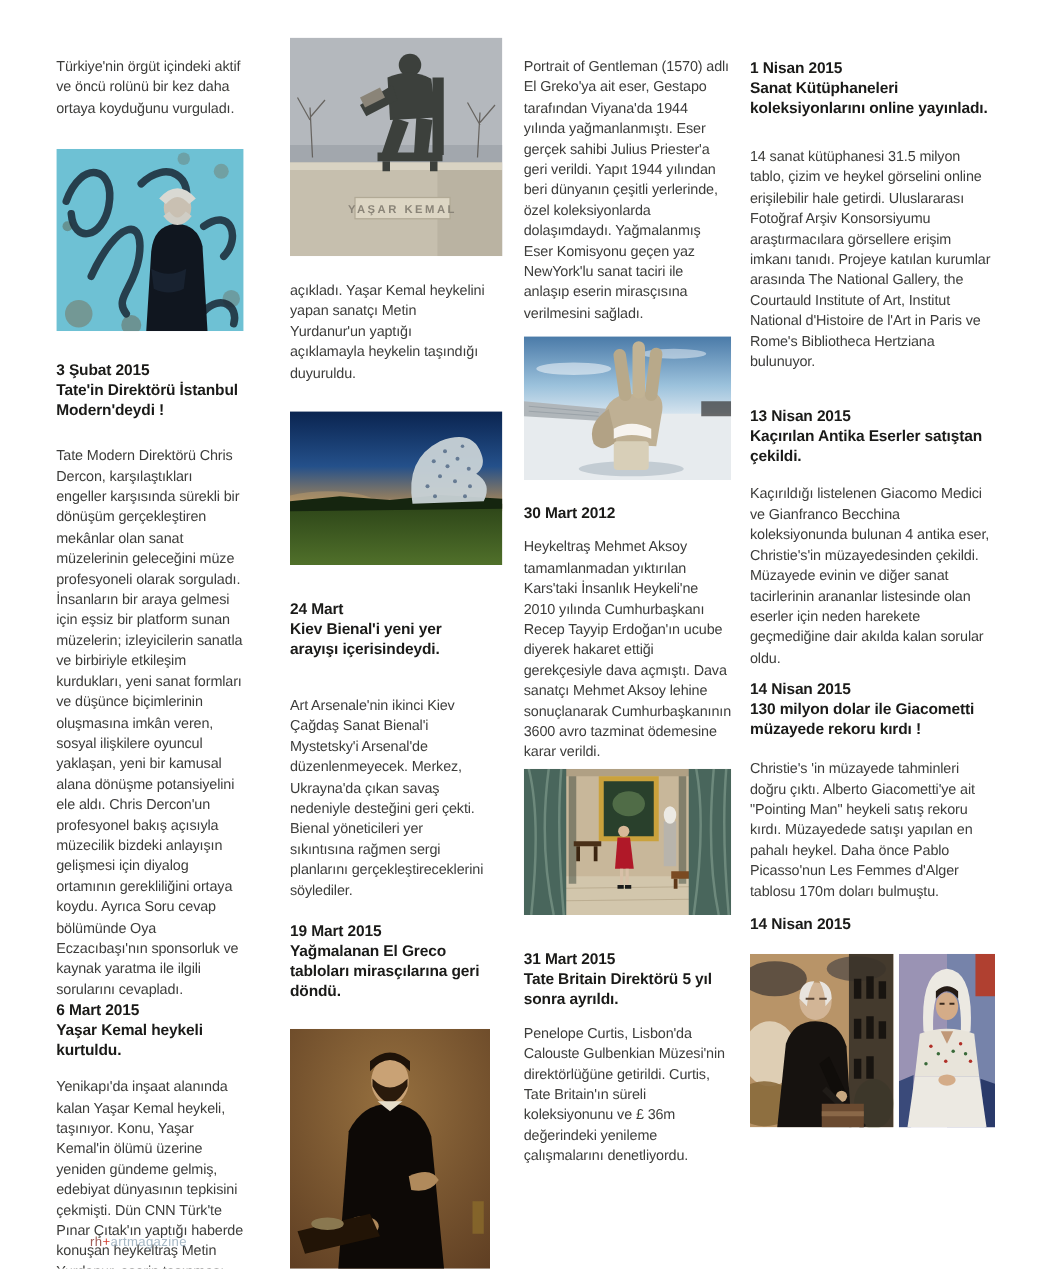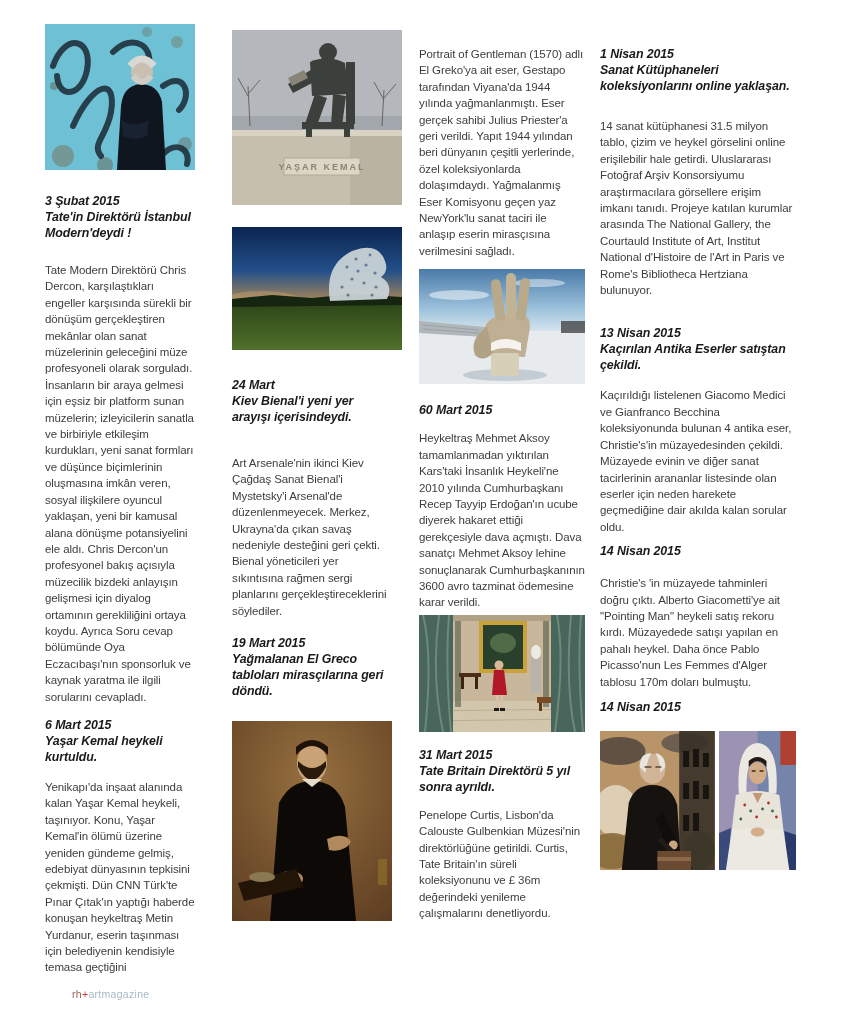--- a/index.html
+++ b/index.html
@@ -4,36 +4,37 @@
 <style>
   html,body{margin:0;padding:0;background:#ffffff;}
   .page{position:relative;width:850px;height:1015px;background:#ffffff;margin:0 auto;overflow:hidden;
         font-family:"Liberation Sans",sans-serif;}
   .col{position:absolute;top:0;}
   .col1{left:45px;width:152px;}
   .col2{left:232px;width:170px;}
   .col3{left:419px;width:166px;}
   .col4{left:600px;width:196px;}
   .body,.intro{font-size:11.5px;line-height:16.4px;color:#3d3d3b;letter-spacing:-0.1px;margin:0;}
-  .hd{font-weight:bold;font-size:12.4px;line-height:16px;color:#1a1a18;letter-spacing:-0.1px;font-style:italic;}
+  .hd{font-weight:bold;font-size:12.4px;line-height:16px;color:#1a1a18;letter-spacing:-0.1px;}
   .ph{overflow:hidden;position:relative;}
   .ph svg{display:block;width:100%;height:100%;}
   .w158{width:158px;}
   .footer{position:absolute;left:72px;top:988px;font-size:10.5px;font-weight:normal;letter-spacing:0.3px;}
   .logo-rh{color:#a05d58;}
   .logo-plus{color:#d13a2c;}
   .logo-mag{color:#a7b9c6;}
   .photorow{display:flex;gap:4px;}
 </style>
 </head>
 <body>
 
 <div class="page">
 
   <section class="col col1">
+    <p class="intro" style="margin-top:46px">Türkiye'nin örgüt içindeki aktif ve öncü rolünü bir kez daha ortaya koyduğunu vurguladı.</p>
 
     <div class="ph" style="margin-top:24px;width:150px;height:146px">
       <svg viewBox="0 0 150 146" preserveAspectRatio="none">
         <rect width="150" height="146" fill="#6ec1d4"></rect>
         <circle cx="18" cy="132" r="11" fill="#7a5a38" opacity=".4"></circle>
         <circle cx="60" cy="141" r="8" fill="#6a4a2a" opacity=".38"></circle>
         <circle cx="132" cy="18" r="6" fill="#7a5a38" opacity=".32"></circle>
         <circle cx="9" cy="62" r="4" fill="#5a4a30" opacity=".4"></circle>
         <circle cx="102" cy="8" r="5" fill="#6a5a40" opacity=".3"></circle>
         <circle cx="140" cy="120" r="7" fill="#6a4a2a" opacity=".3"></circle>
@@ -51,21 +52,21 @@
         <path d="M88,52 Q97,64 106,52" stroke="#cfcdc5" stroke-width="6" fill="none"></path>
       </svg>
     </div>
 
     <div class="hd" style="margin-top:23px">
       <div>3 Şubat 2015</div>
       <div>Tate'in Direktörü İstanbul Modern'deydi !</div>
     </div>
     <p class="body" style="margin-top:21px">Tate Modern Direktörü Chris Dercon, karşılaştıkları engeller karşısında sürekli bir dönüşüm gerçekleştiren mekânlar olan sanat müzelerinin geleceğini müze profesyoneli olarak sorguladı. İnsanların bir araya gelmesi için eşsiz bir platform sunan müzelerin; izleyicilerin sanatla ve birbiriyle etkileşim kurdukları, yeni sanat formları ve düşünce biçimlerinin oluşmasına imkân veren, sosyal ilişkilere oyuncul yaklaşan, yeni bir kamusal alana dönüşme potansiyelini ele aldı. Chris Dercon'un profesyonel bakış açısıyla müzecilik bizdeki anlayışın gelişmesi için diyalog ortamının gerekliliğini ortaya koydu. Ayrıca Soru cevap bölümünde Oya Eczacıbaşı'nın sponsorluk ve kaynak yaratma ile ilgili sorularını cevapladı.</p>
 
-    <div class="hd" style="margin-top:12px">
+    <div class="hd" style="">
       <div>6 Mart 2015</div>
       <div>Yaşar Kemal heykeli kurtuldu.</div>
     </div>
     <p class="body" style="margin-top:14px">Yenikapı'da inşaat alanında kalan Yaşar Kemal heykeli, taşınıyor. Konu, Yaşar Kemal'in ölümü üzerine yeniden gündeme gelmiş, edebiyat dünyasının tepkisini çekmişti. Dün CNN Türk'te Pınar Çıtak'ın yaptığı haberde konuşan heykeltraş Metin Yurdanur, eserin taşınması için belediyenin kendisiyle temasa geçtiğini</p>
   </section>
 
   <section class="col col2">
     <div class="ph" style="margin-top:30px;width:170px;height:175px">
       <svg viewBox="0 0 170 175" preserveAspectRatio="none">
         <rect width="170" height="175" fill="#b4b8bd"></rect>
@@ -87,20 +88,21 @@
           <path d="M101,64 L99,96 L110,96 L114,66 Z"></path>
           <rect x="114" y="32" width="9" height="62"></rect>
           <rect x="70" y="92" width="52" height="7"></rect>
           <rect x="74" y="99" width="6" height="8"></rect>
           <rect x="112" y="99" width="6" height="8"></rect>
         </g>
         <path d="M56,48 L72,40 L76,48 L60,56 Z" fill="#8a8478"></path>
       </svg>
     </div>
 
+    <p class="body w158" style="margin-top:20px">açıkladı. Yaşar Kemal heykelini yapan sanatçı Metin Yurdanur'un yaptığı açıklamayla heykelin taşındığı duyuruldu.</p>
 
     <div class="ph" style="margin-top:22px;width:170px;height:123px">
       <svg viewBox="0 0 170 123" preserveAspectRatio="none">
         <defs>
           <linearGradient id="ksky" x1="0" y1="0" x2="0" y2="1">
             <stop offset="0" stop-color="#0a2450"></stop>
             <stop offset=".55" stop-color="#24508a"></stop>
             <stop offset=".85" stop-color="#8a7a62"></stop>
             <stop offset="1" stop-color="#bb9468"></stop>
           </linearGradient>
@@ -191,21 +193,21 @@
         <rect x="74" y="10" width="10" height="42" rx="5" fill="#b8a98a" transform="rotate(-8 79 31)"></rect>
         <rect x="87" y="4" width="10" height="46" rx="5" fill="#c2b394"></rect>
         <rect x="99" y="9" width="10" height="43" rx="5" fill="#b8a98a" transform="rotate(7 104 30)"></rect>
         <path d="M68,58 Q50,70 56,86 Q64,94 74,84 Z" fill="#b2a285"></path>
         <rect x="72" y="84" width="28" height="23" rx="3" fill="#d8cfb8"></rect>
         <path d="M72,74 Q86,66 102,74 L102,82 Q86,76 72,82 Z" fill="#ffffff" opacity=".85"></path>
       </svg>
     </div>
 
     <div class="hd" style="margin-top:18px">
-      <div>60 Mart 2015</div>
+      <div>30 Mart 2012</div>
     </div>
     <p class="body" style="margin-top:12px">Heykeltraş Mehmet Aksoy tamamlanmadan yıktırılan Kars'taki İnsanlık Heykeli'ne 2010 yılında Cumhurbaşkanı Recep Tayyip Erdoğan'ın ucube diyerek hakaret ettiği gerekçesiyle dava açmıştı. Dava sanatçı Mehmet Aksoy lehine sonuçlanarak Cumhurbaşkanının 3600 avro tazminat ödemesine karar verildi.</p>
 
     <div class="ph" style="margin-top:4px;width:166px;height:117px">
       <svg viewBox="0 0 166 117" preserveAspectRatio="none">
         <rect width="166" height="117" fill="#c8b79a"></rect>
         <rect width="166" height="6" fill="#b0a084"></rect>
         <rect y="86" width="166" height="31" fill="#d2c6ac"></rect>
         <g stroke="#bcae92" stroke-width="1">
             <path d="M0,96 L166,94 M0,106 L166,104"></path>
@@ -231,42 +233,43 @@
           <rect x="81" y="93" width="5" height="3" fill="#1a1a1a"></rect>
         <rect x="0" y="0" width="34" height="117" fill="#49665c"></rect>
         <rect x="132" y="0" width="34" height="117" fill="#49665c"></rect>
         <g stroke="#85a091" stroke-width="2" opacity=".6" fill="none">
           <path d="M4,0 Q14,40 6,117 M20,0 Q12,60 24,117 M30,0 Q26,50 32,117"></path>
           <path d="M138,0 Q146,44 136,117 M152,0 Q146,70 156,117 M162,0 Q158,50 164,117"></path>
         </g>
       </svg>
     </div>
 
-    <div class="hd" style="margin-top:15px">
+    <div class="hd" style="margin-top:27px">
       <div>31 Mart 2015</div>
       <div>Tate Britain Direktörü 5 yıl sonra ayrıldı.</div>
     </div>
     <p class="body" style="margin-top:12px">Penelope Curtis, Lisbon'da Calouste Gulbenkian Müzesi'nin direktörlüğüne getirildi. Curtis, Tate Britain'ın süreli koleksiyonunu ve £ 36m  değerindeki yenileme çalışmalarını denetliyordu.</p>
   </section>
 
   <section class="col col4">
     <div class="hd" style="margin-top:46px">
       <div>1 Nisan 2015</div>
-      <div>Sanat Kütüphaneleri koleksiyonlarını online yaklaşan.</div>
+      <div>Sanat Kütüphaneleri koleksiyonlarını online yayınladı.</div>
     </div>
     <p class="body" style="margin-top:24px">14 sanat kütüphanesi 31.5 milyon tablo, çizim ve heykel görselini online erişilebilir hale getirdi. Uluslararası Fotoğraf Arşiv Konsorsiyumu araştırmacılara görsellere erişim imkanı tanıdı. Projeye katılan kurumlar arasında The National Gallery, the Courtauld Institute of Art, Institut National d'Histoire de l'Art in Paris ve Rome's Bibliotheca Hertziana bulunuyor.</p>
 
     <div class="hd" style="margin-top:27px">
       <div>13 Nisan 2015</div>
       <div>Kaçırılan Antika Eserler satıştan çekildi.</div>
     </div>
     <p class="body" style="margin-top:14px">Kaçırıldığı listelenen Giacomo Medici ve Gianfranco Becchina koleksiyonunda bulunan 4 antika eser, Christie's'in müzayedesinden çekildi. Müzayede evinin ve diğer sanat tacirlerinin arananlar listesinde olan eserler için neden harekete geçmediğine dair akılda kalan sorular oldu.</p>
 
     <div class="hd" style="margin-top:8px">
       <div>14 Nisan 2015</div>
+      <div>130 milyon dolar ile Giacometti müzayede rekoru kırdı !</div>
     </div>
     <p class="body" style="margin-top:16px">Christie's 'in müzayede tahminleri doğru çıktı. Alberto Giacometti'ye ait  "Pointing Man" heykeli satış rekoru kırdı. Müzayedede satışı yapılan en pahalı heykel. Daha önce Pablo Picasso'nun Les Femmes d'Alger tablosu 170m doları bulmuştu.</p>
 
     <div class="hd" style="margin-top:9px">
       <div>14 Nisan 2015</div>
     </div>
 
     <div class="photorow" style="margin-top:16px">
       <div class="ph" style="width:116px;height:139px">
         <svg viewBox="0 0 116 139" preserveAspectRatio="none">

